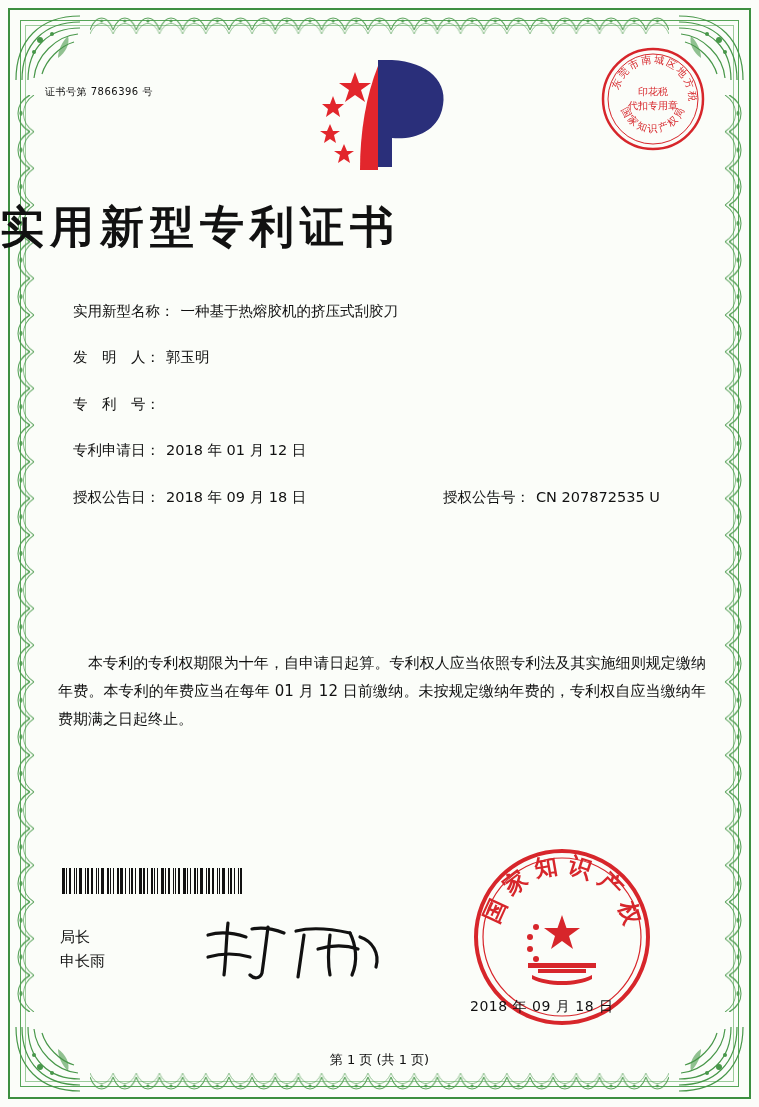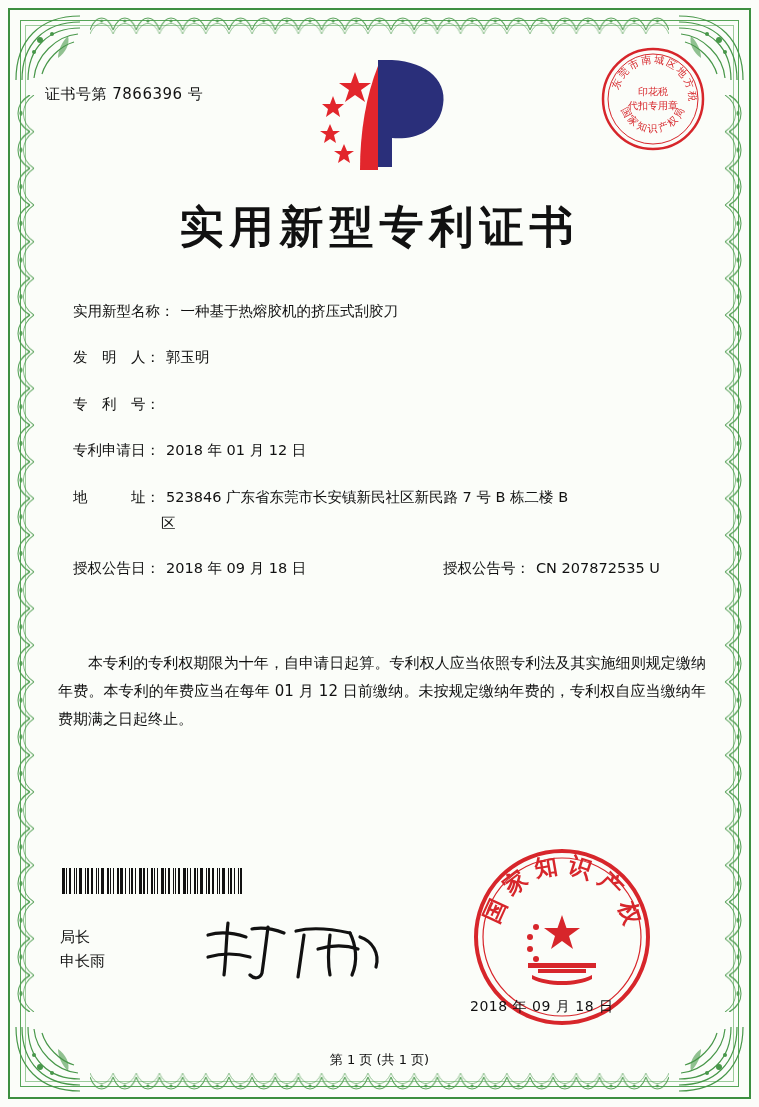--- a/index.html
+++ b/index.html
@@ -69,21 +69,21 @@
     color: #4a9a4c;
     opacity: .9;
   }
   .edge-left { left: 10px; }
   .edge-right { right: 10px; transform: scaleX(-1); }
 
   
   .cert-no {
     position: absolute;
     left: 45px; top: 85px;
-    font-size: 15px;
+    font-size: 10px;
     color: #111;
     letter-spacing: .5px;
     font-family: "DejaVu Sans", "Liberation Sans", sans-serif;
   }
 
   .emblem {
     position: absolute;
     left: 300px; top: 52px;
     width: 160px; height: 125px;
   }
@@ -91,21 +91,20 @@
   .red-seal-top {
     position: absolute;
     right: 52px; top: 45px;
     width: 108px; height: 108px;
   }
 
   .title {
     position: absolute;
     left: 0; right: 0;
     top: 198px;
-    text-align: center;
     font-size: 44px;
     font-weight: bold;
     letter-spacing: 6px;
     color: #111;
     font-family: "DejaVu Sans", "Liberation Sans", sans-serif;
   }
 
   .fields {
     position: absolute;
     left: 73px;
@@ -375,27 +374,20 @@
     <div class="field-row">
       <span class="field-label">专　利　号：</span>
     </div>
 
     <div class="field-row">
       <span class="field-label">专利申请日：</span>
       <span class="field-value">2018 年 01 月 12 日</span>
     </div>
 
 
-    <div style="margin-bottom:22px;">
-      <div class="field-row" style="margin-bottom:0;">
-        <span class="field-label">地　　　址：</span>
-        <span class="field-value">523846 广东省东莞市长安镇新民社区新民路 7 号 B 栋二楼 B</span>
-      </div>
-      <div class="addr-second">区</div>
-    </div>
 
     <div class="field-row two-col">
       <span class="col-a">
         <span class="field-label">授权公告日：</span>
         <span class="field-value">2018 年 09 月 18 日</span>
       </span>
       <span class="col-b">
         <span class="field-label">授权公告号：</span>
         <span class="field-value">CN 207872535 U</span>
       </span>

